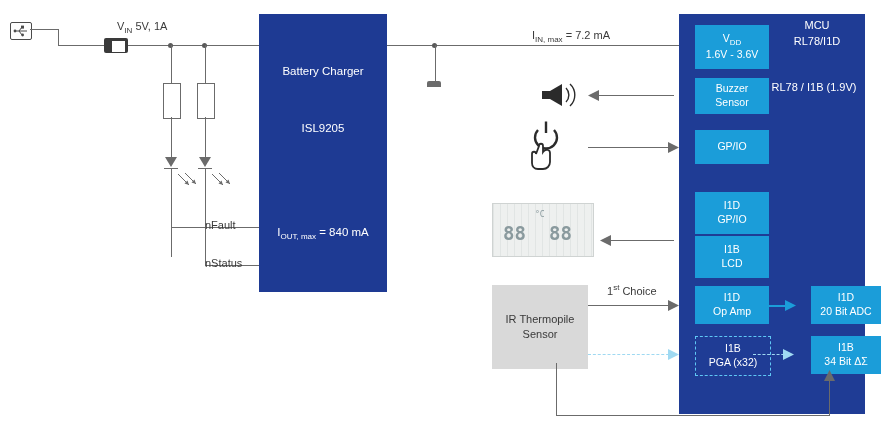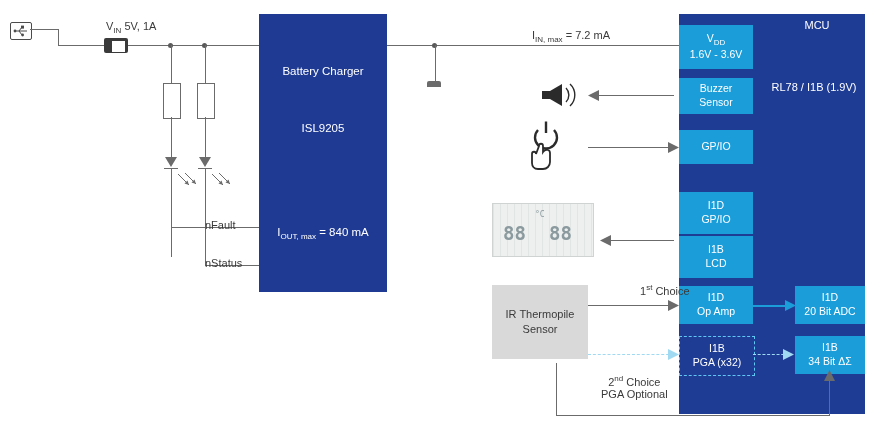--- a/index.html
+++ b/index.html
@@ -18,21 +18,21 @@
   }
   .charger{
     background:#1e3a93;
     color:#ffffff;
     display:flex;flex-direction:column;align-items:center;justify-content:center;
     text-align:center;font-size:11.5px;line-height:1.45;gap:40px;
   }
   .cyan{
     background:#1b9dd9;color:#ffffff;
     display:flex;flex-direction:column;align-items:center;justify-content:center;
-    text-align:center;font-size:10.5px;line-height:1.3;
+    text-align:center;font-size:10.5px;line-height:1.3;margin-left:16px;
   }
   .cyan.dashed{
     background:transparent;border:1.4px dashed #5fc8f5;
   }
   .gray-box{
     background:#d9d9d9;color:#3a3a3a;
     display:flex;flex-direction:column;align-items:center;justify-content:center;
     text-align:center;font-size:11px;line-height:1.4;
   }
   .panel-label{
@@ -93,20 +93,21 @@
 </style>
 </head>
 <body>
 
 <div id="stage">
 
   <div class="abs mcu-panel" style="left:679px;top:14px;width:186px;height:400px;"></div>
 
   <div class="abs panel-label" style="left:762px;top:18px;width:110px;">
     <div>MCU</div>
+    <div>RL78/I1D</div>
   </div>
 
   <div class="abs panel-label" style="left:752px;top:80px;width:124px;">
     <div>RL78 / I1B (1.9V)</div>
   </div>
 
   <div class="abs charger" style="left:259px;top:14px;width:128px;height:278px;">
     <div>Battery Charger</div>
     <div>ISL9205</div>
     <div style="height:8px;"></div>
@@ -127,21 +128,21 @@
       <circle cx="11.6" cy="12" r="1.4" fill="#4a4a4a"></circle>
     </svg>
   </div>
   <div class="abs h-wire" style="left:30px;top:29px;width:28px;"></div>
   <div class="abs v-wire" style="left:58px;top:29px;height:16px;"></div>
   <div class="abs h-wire" style="left:58px;top:45px;width:46px;"></div>
 
   <div class="abs usb-plug" style="left:104px;top:38px;width:24px;height:15px;"></div>
   <div class="abs usb-sq" style="left:112px;top:41px;width:11px;height:9px;background:#ffffff;border-color:#ffffff;"></div>
 
-  <div class="abs lbl" style="left:106px;top:20px;">
+  <div class="abs lbl" style="left:117px;top:20px;">
     <span>V</span><span class="sub">IN</span><span> 5V, 1A</span>
   </div>
 
   <div class="abs h-wire" style="left:128px;top:45px;width:131px;"></div>
 
   <div class="abs dot" style="left:168px;top:43px;"></div>
   <div class="abs dot" style="left:202px;top:43px;"></div>
 
   <div class="abs v-wire" style="left:170.5px;top:45px;height:38px;"></div>
   <div class="abs res" style="left:163px;top:83px;width:16px;height:34px;"></div>
@@ -263,21 +264,21 @@
     <div class="lcd-hatch"></div>
     <div class="seg" style="left:10px;top:18px;font-size:19px;font-weight:bold;">88</div>
     <div class="seg" style="left:56px;top:18px;font-size:19px;font-weight:bold;">88</div>
     <div class="seg" style="left:42px;top:6px;font-size:8px;">°C</div>
   </div>
   <div class="abs h-wire" style="left:604px;top:240px;width:70px;"></div>
   <svg class="abs" style="left:600px;top:234px;" width="12" height="13" viewBox="0 0 12 13">
     <polygon points="0,6.5 11,1 11,12" fill="#6b6b6b"></polygon>
   </svg>
 
-  <div class="abs gray-box" style="left:492px;top:285px;width:96px;height:74px;">
+  <div class="abs gray-box" style="left:492px;top:285px;width:96px;height:84px;">
     <div>IR Thermopile</div>
     <div>Sensor</div>
   </div>
 
   <div class="abs h-wire" style="left:588px;top:305px;width:86px;"></div>
   <svg class="abs" style="left:666px;top:299px;" width="13" height="13" viewBox="0 0 13 13">
     <polygon points="13,6.5 2,1 2,12" fill="#6b6b6b"></polygon>
   </svg>
 
   <div class="abs h-wire" style="left:753px;top:305px;width:38px;background:#1b9dd9;height:1.6px;"></div>
@@ -295,23 +296,17 @@
     <polygon points="13,6.5 2,1 2,12" fill="#9fd9f2"></polygon>
   </svg>
 
   <div class="abs v-wire" style="left:556px;top:363px;height:53px;"></div>
   <div class="abs h-wire" style="left:556px;top:415px;width:274px;"></div>
   <div class="abs v-wire" style="left:829px;top:374px;height:41px;"></div>
   <svg class="abs" style="left:823px;top:370px;" width="13" height="12" viewBox="0 0 13 12">
     <polygon points="6.5,0 1,11 12,11" fill="#6b6b6b"></polygon>
   </svg>
 
-  <div class="abs lbl" style="left:640px;top:283px;">
+  <div class="abs lbl" style="left:607px;top:283px;">
     <span>1</span><span class="sup">st</span><span> Choice</span>
   </div>
-  <div class="abs lbl" style="left:601px;top:374px;text-align:center;">
-    <div>
-      <span>2</span><span class="sup">nd</span><span> Choice</span>
-    </div>
-    <div>PGA Optional</div>
-  </div>
 
 </div>
 
 </body></html>

